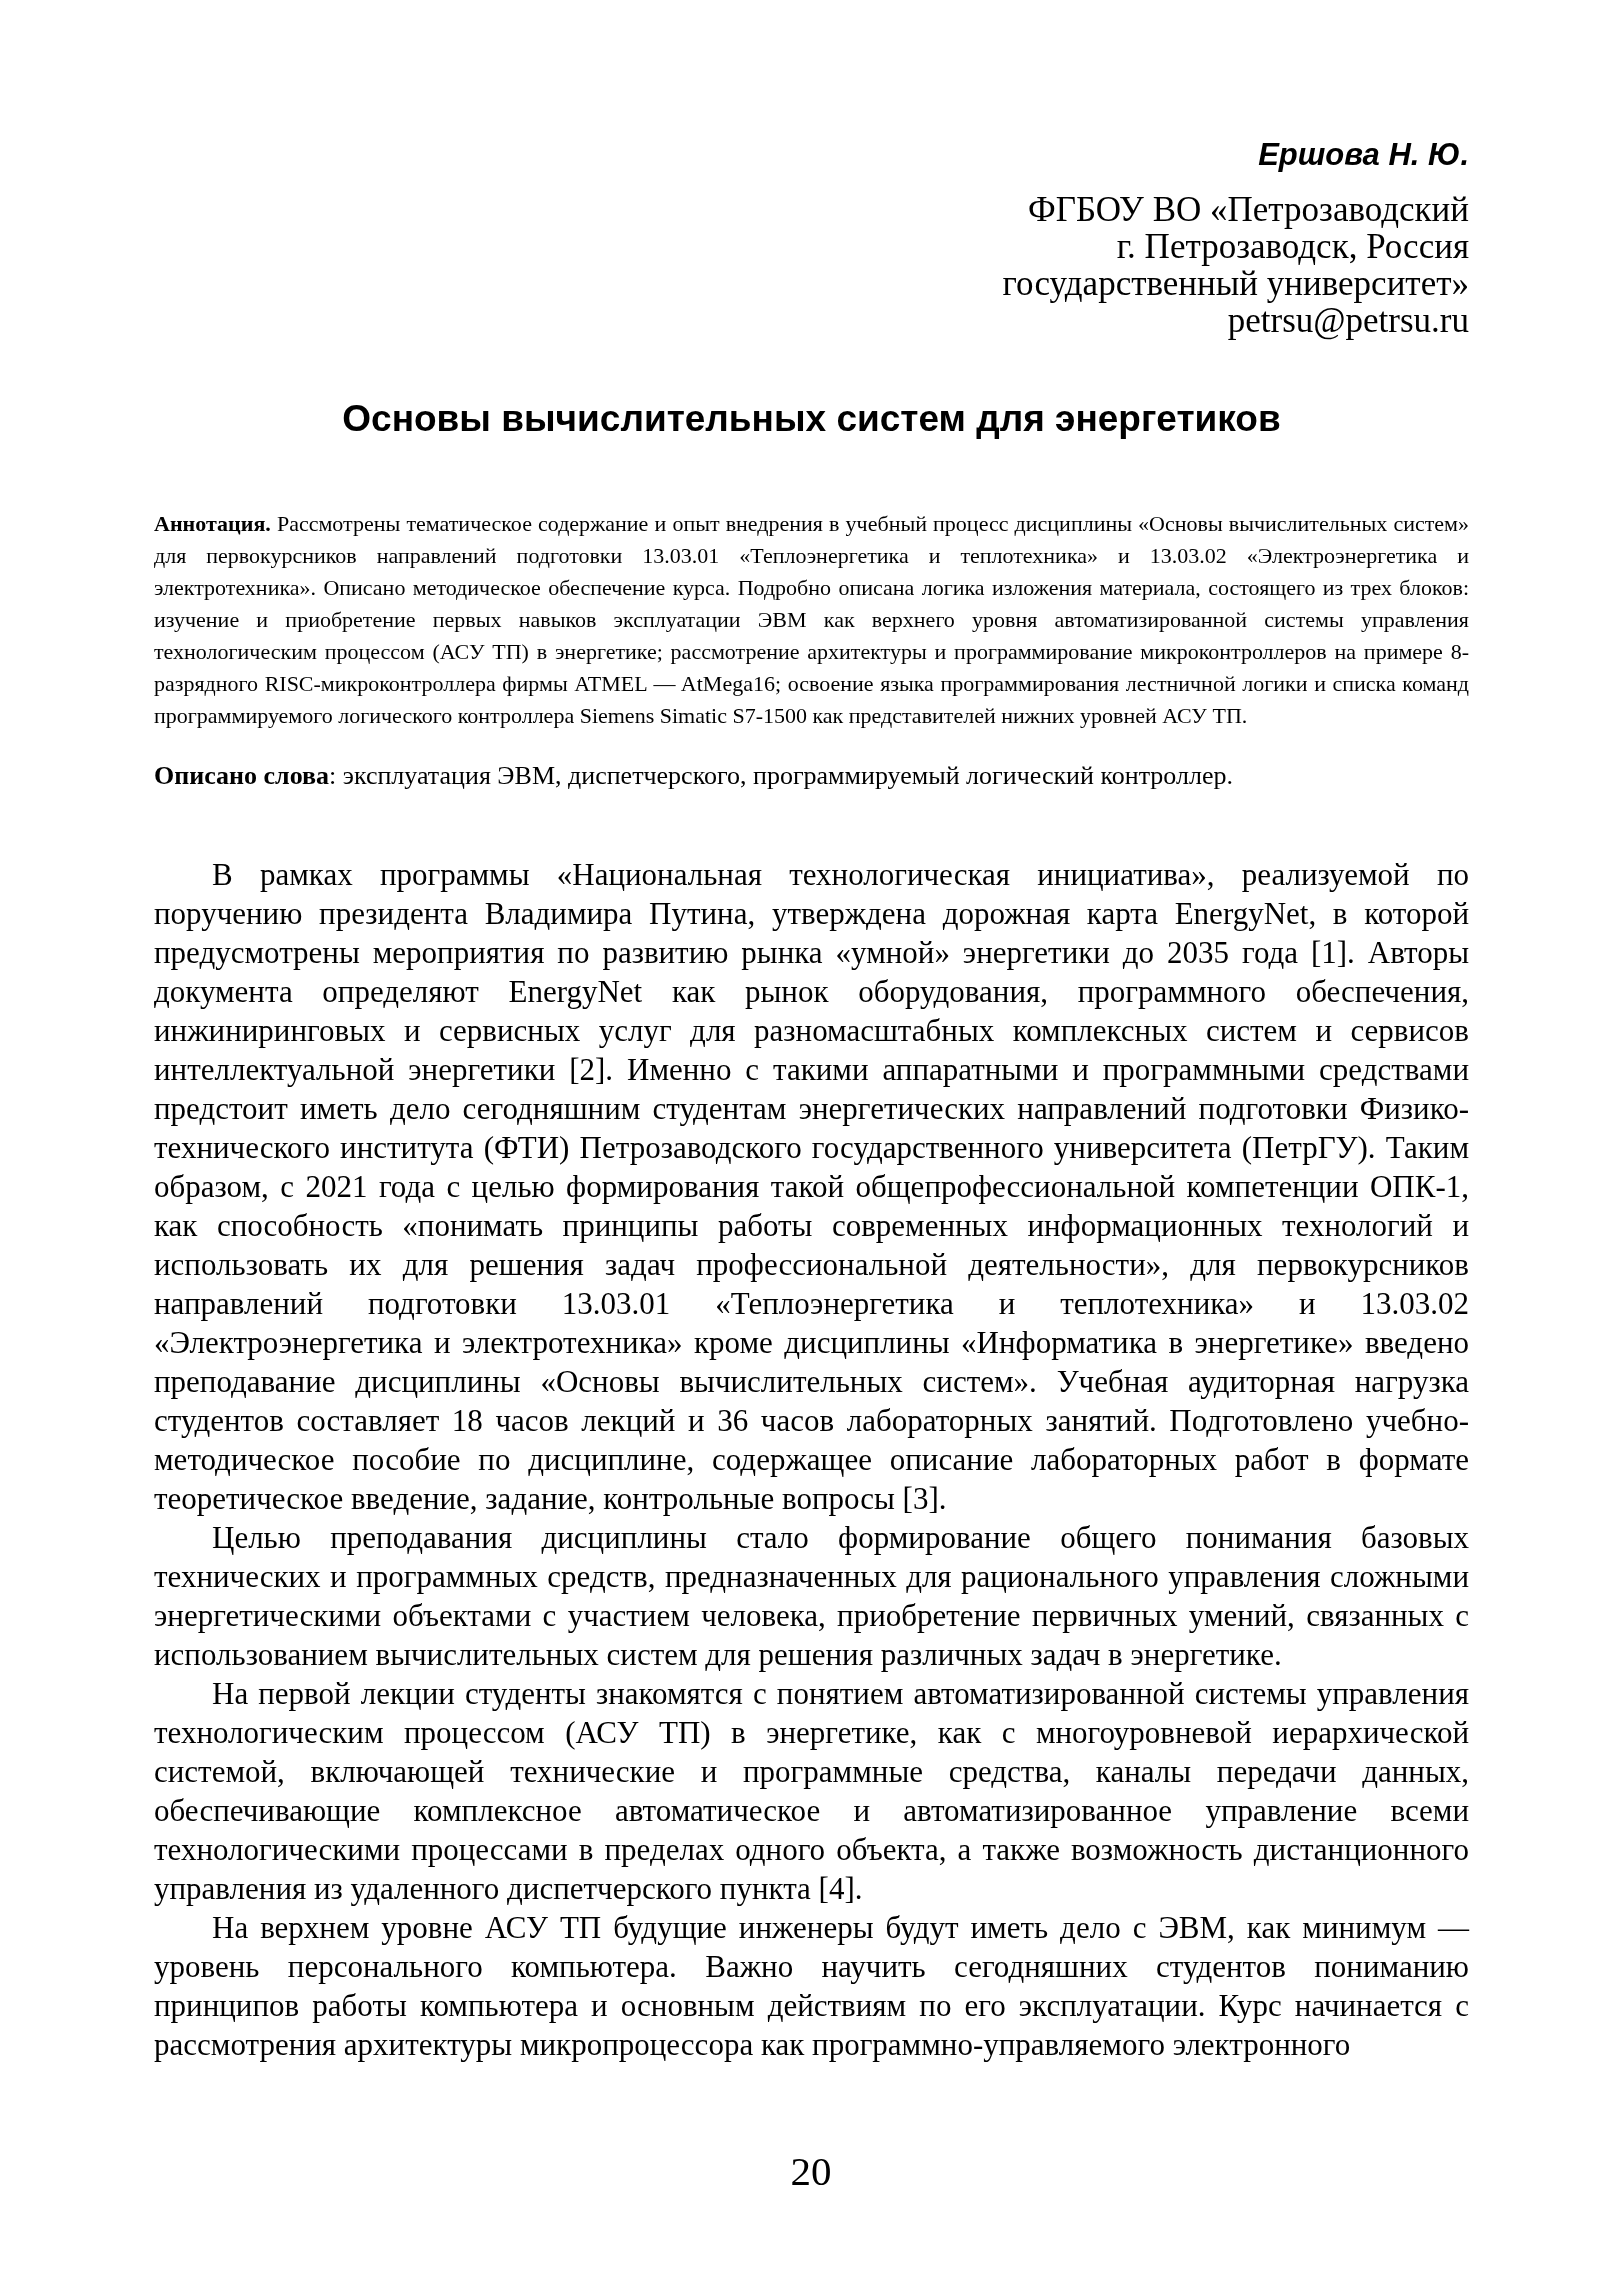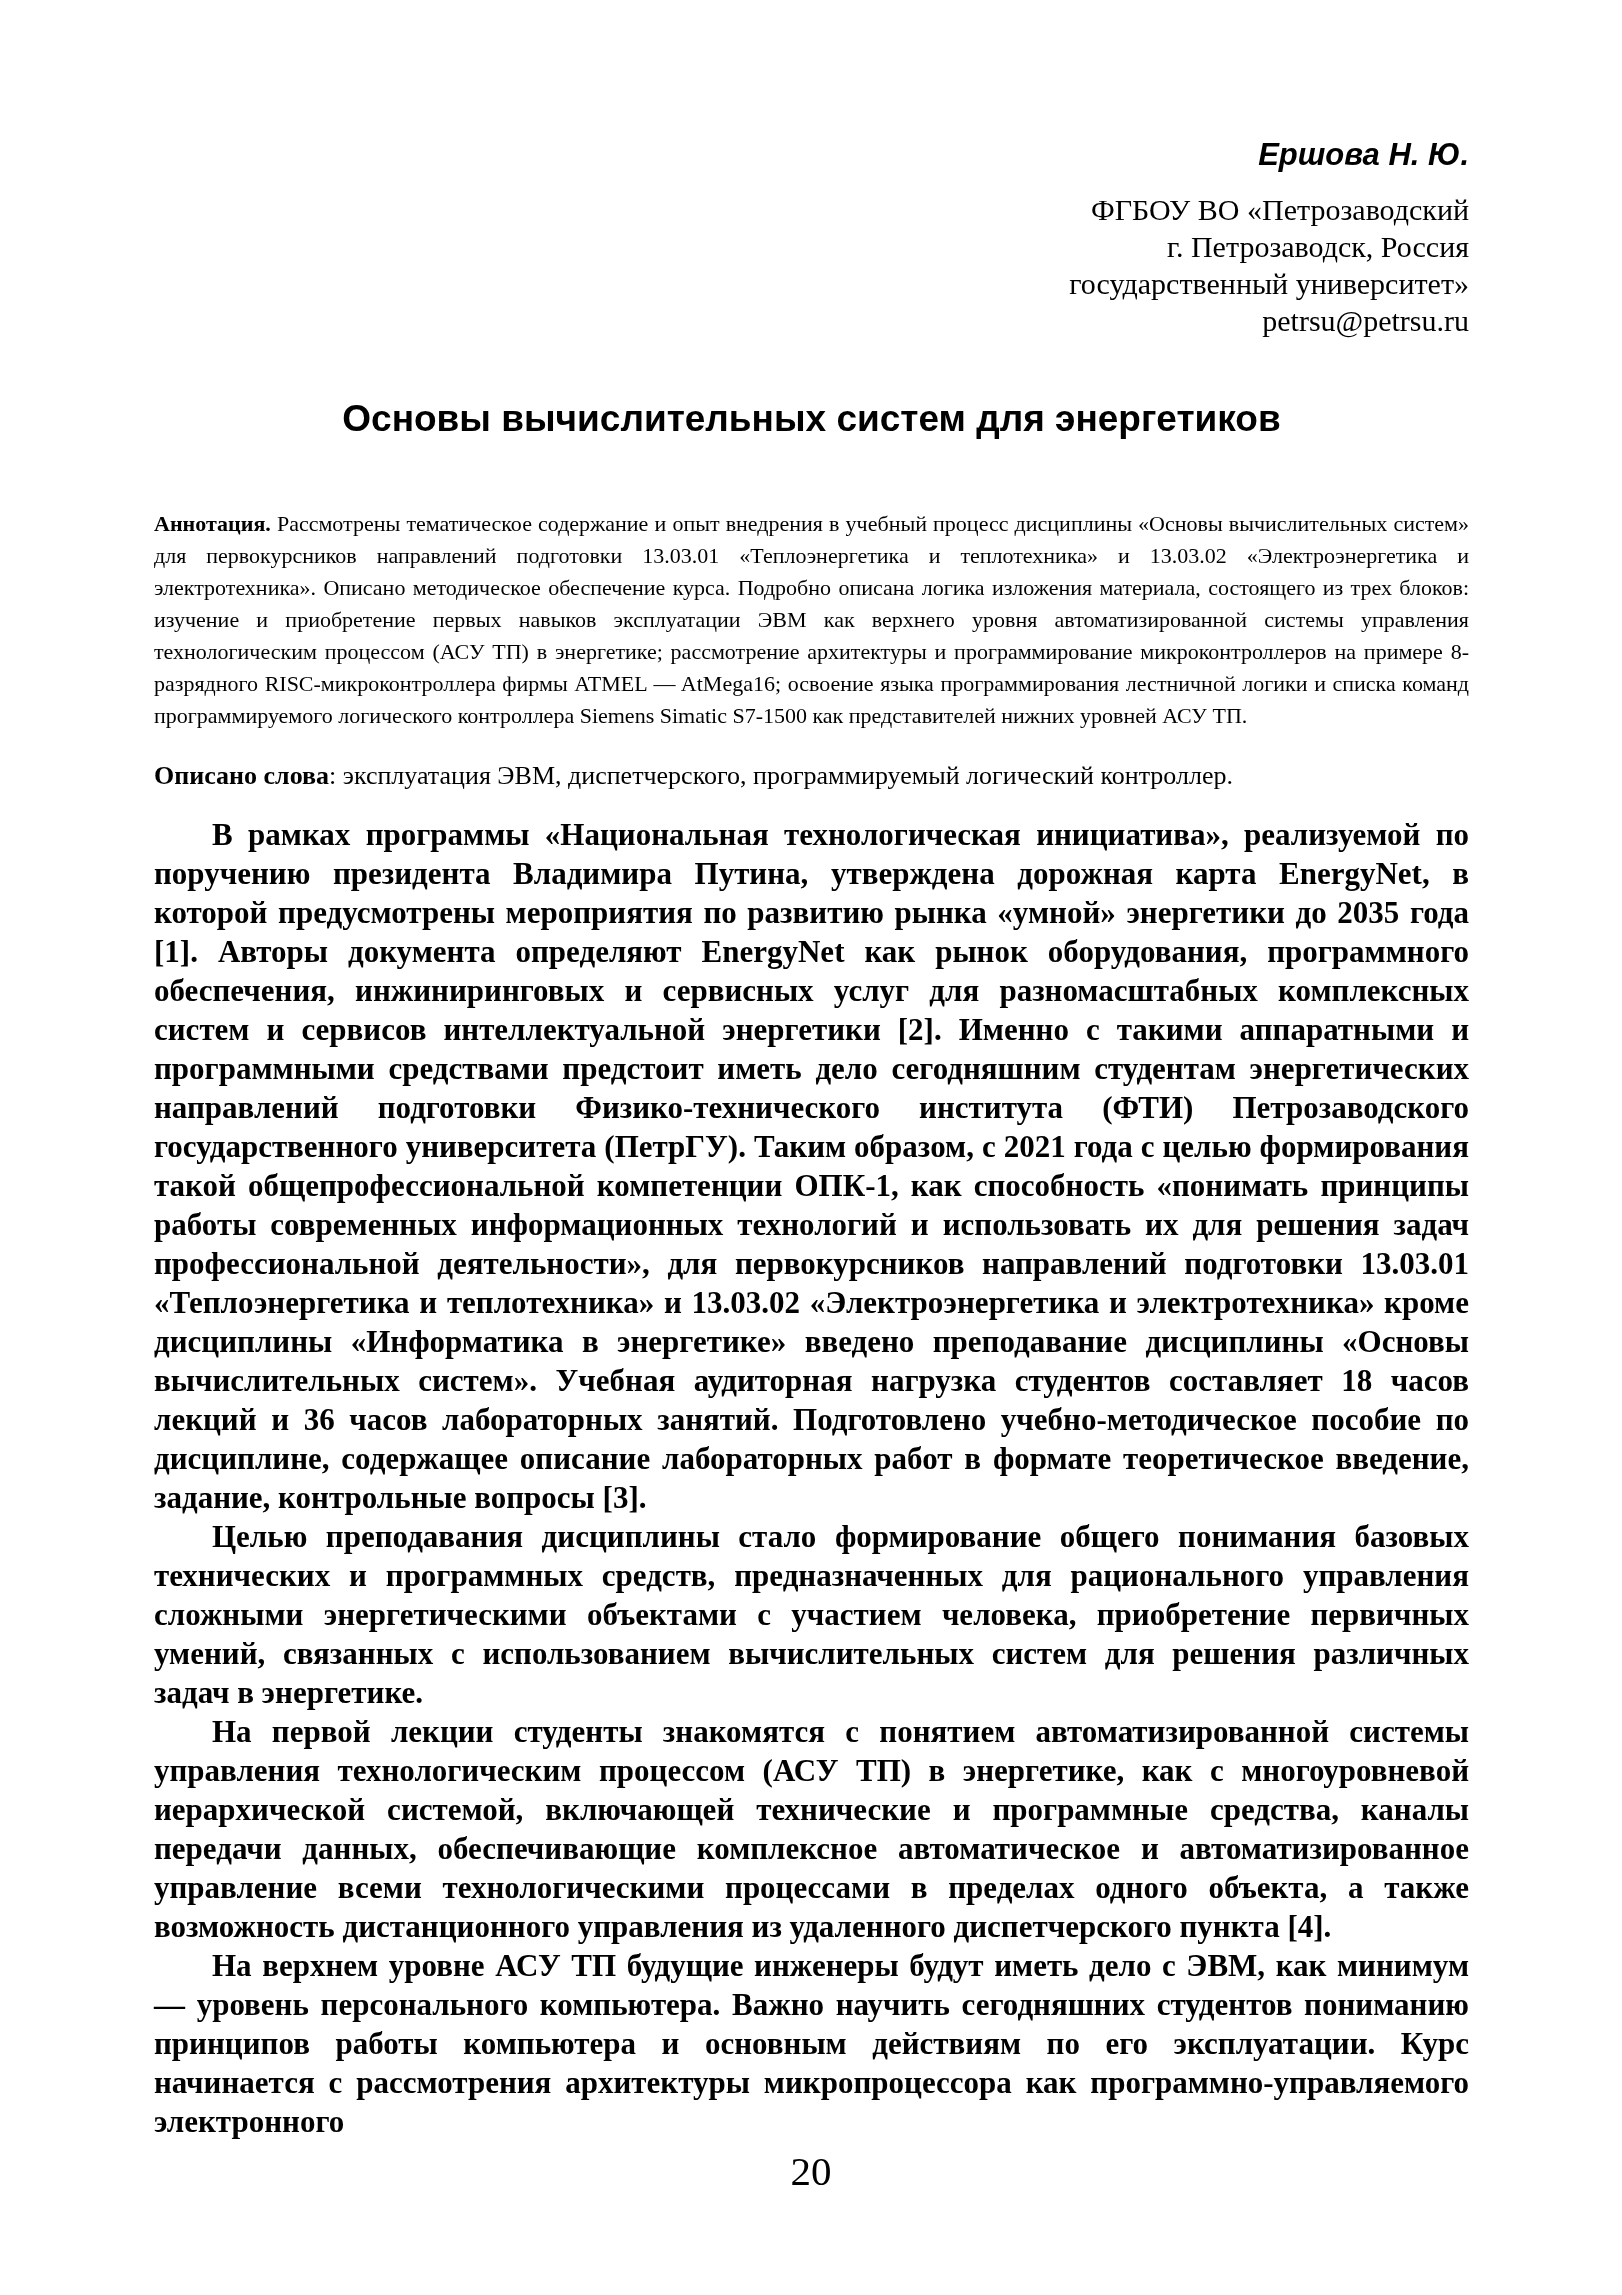--- a/index.html
+++ b/index.html
@@ -26,21 +26,21 @@
   }
   .author {
     font-family: "Liberation Sans", sans-serif;
     font-weight: bold;
     font-style: italic;
     font-size: 31px;
     line-height: 38px;
   }
   .affiliation {
     margin-top: 17px;
-    font-size: 30px;
+    font-size: 35px;
     line-height: 37px;
   }
   .title {
     margin: 59px 0 0 0;
     text-align: center;
     font-family: "Liberation Sans", sans-serif;
     font-weight: bold;
     font-size: 37px;
     line-height: 42px;
   }
@@ -50,22 +50,21 @@
     line-height: 32px;
     text-align: justify;
   }
   .keywords {
     margin: 27.5px 0 0 0;
     font-size: 26px;
     line-height: 32px;
     text-align: justify;
   }
   .body-text {
-    margin-top: 23px;
-    font-weight: bold;
+    margin-top: 63px;
   }
   .body-text p {
     margin: 0;
     font-size: 31px;
     line-height: 39px;
     text-align: justify;
     text-indent: 58px;
     -webkit-hyphens: auto;
     hyphens: auto;
   }

